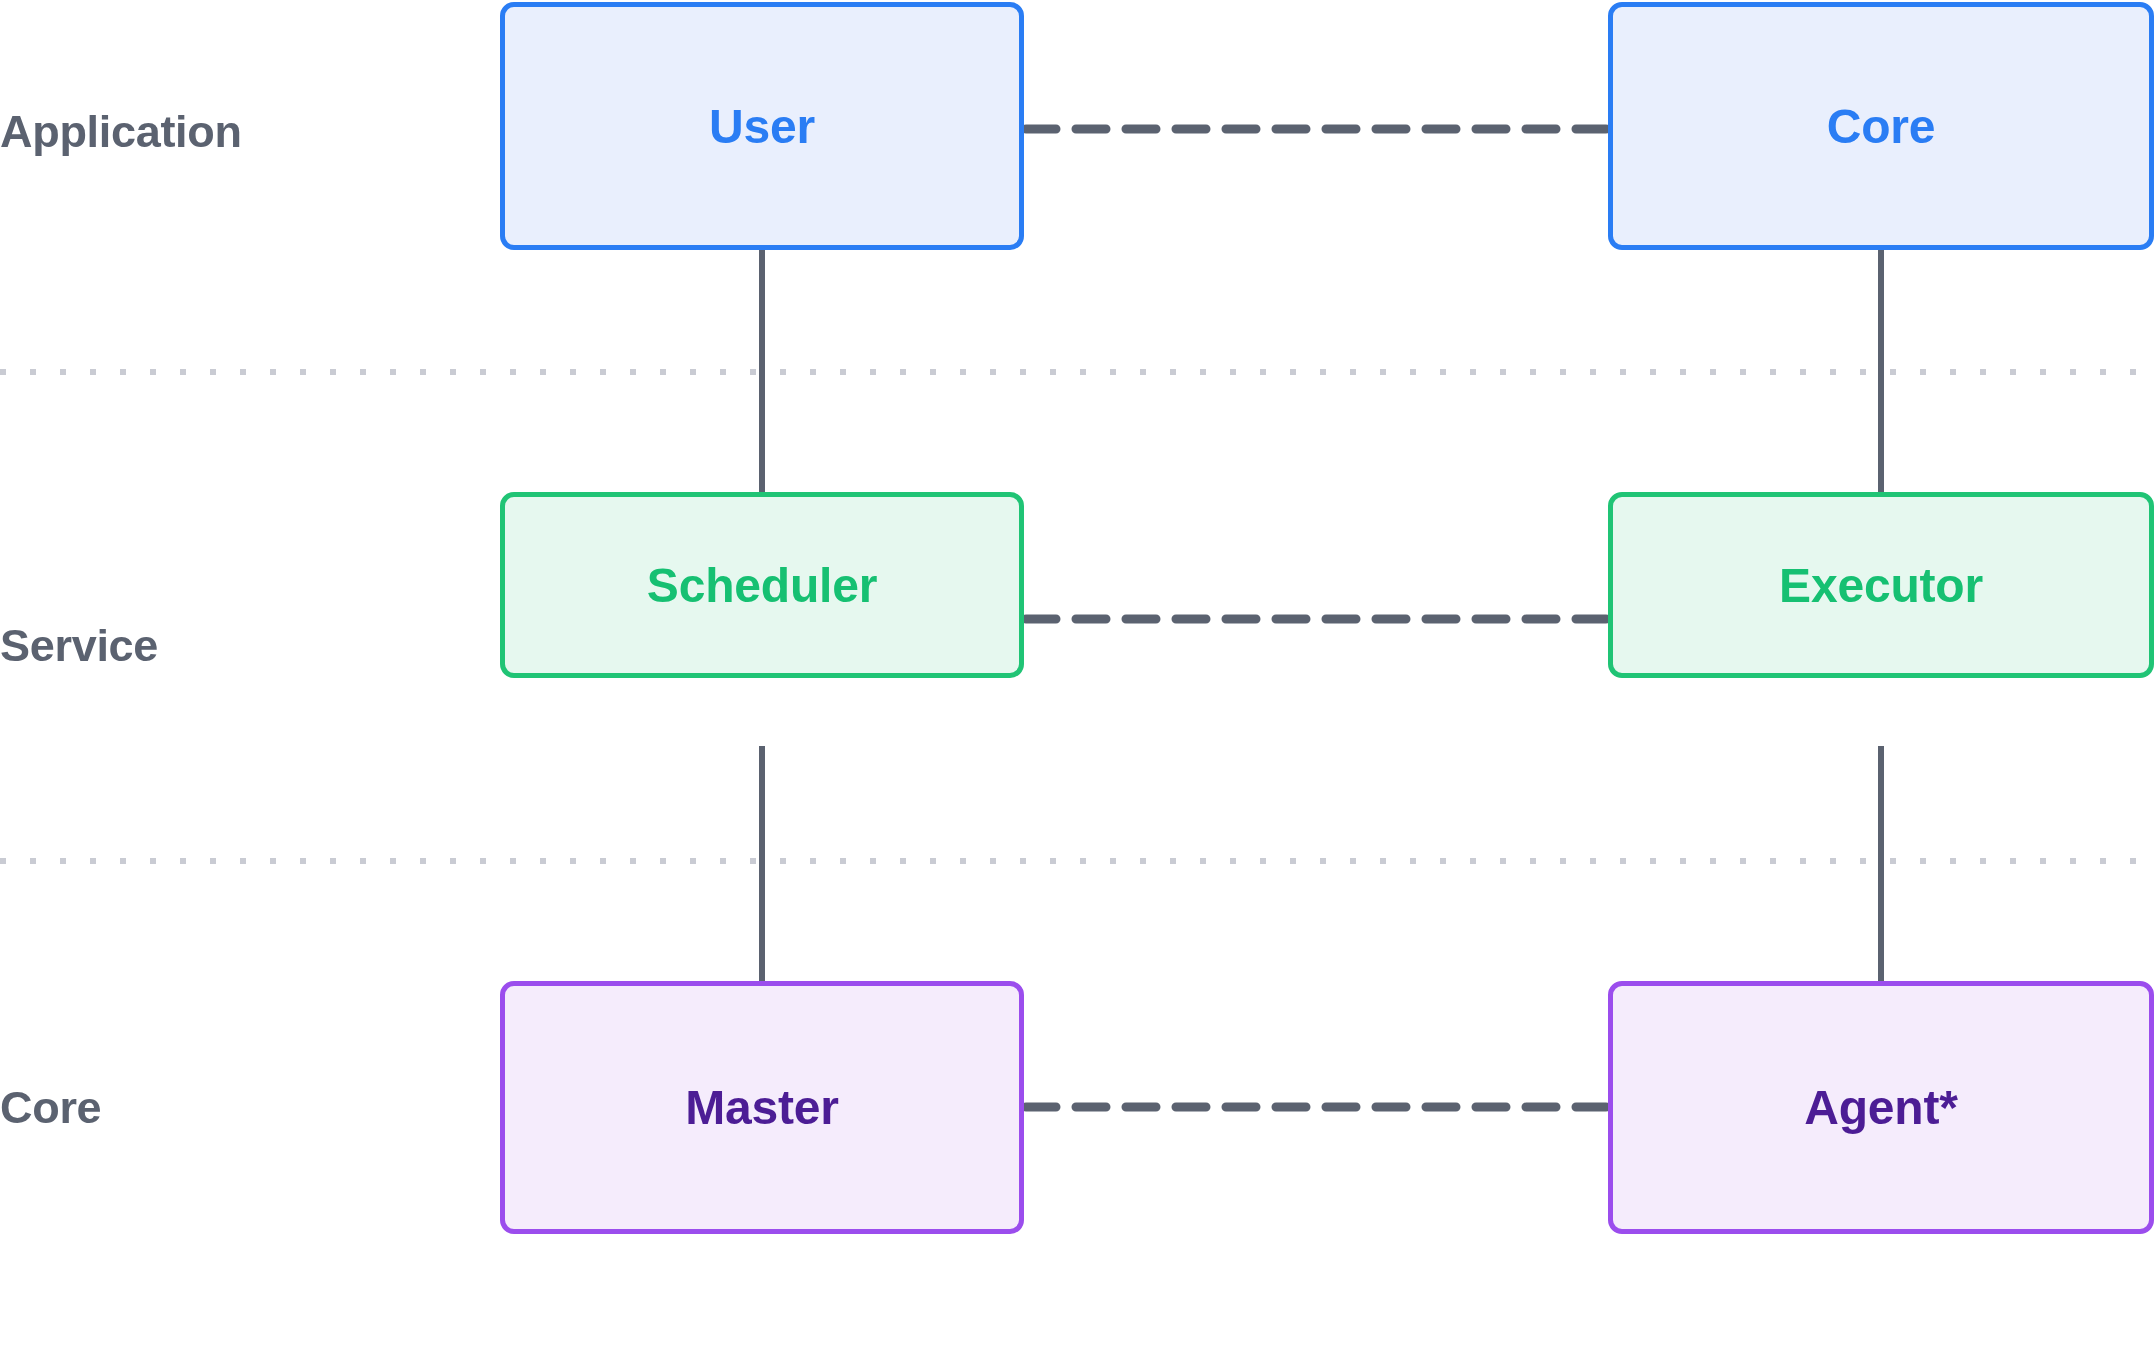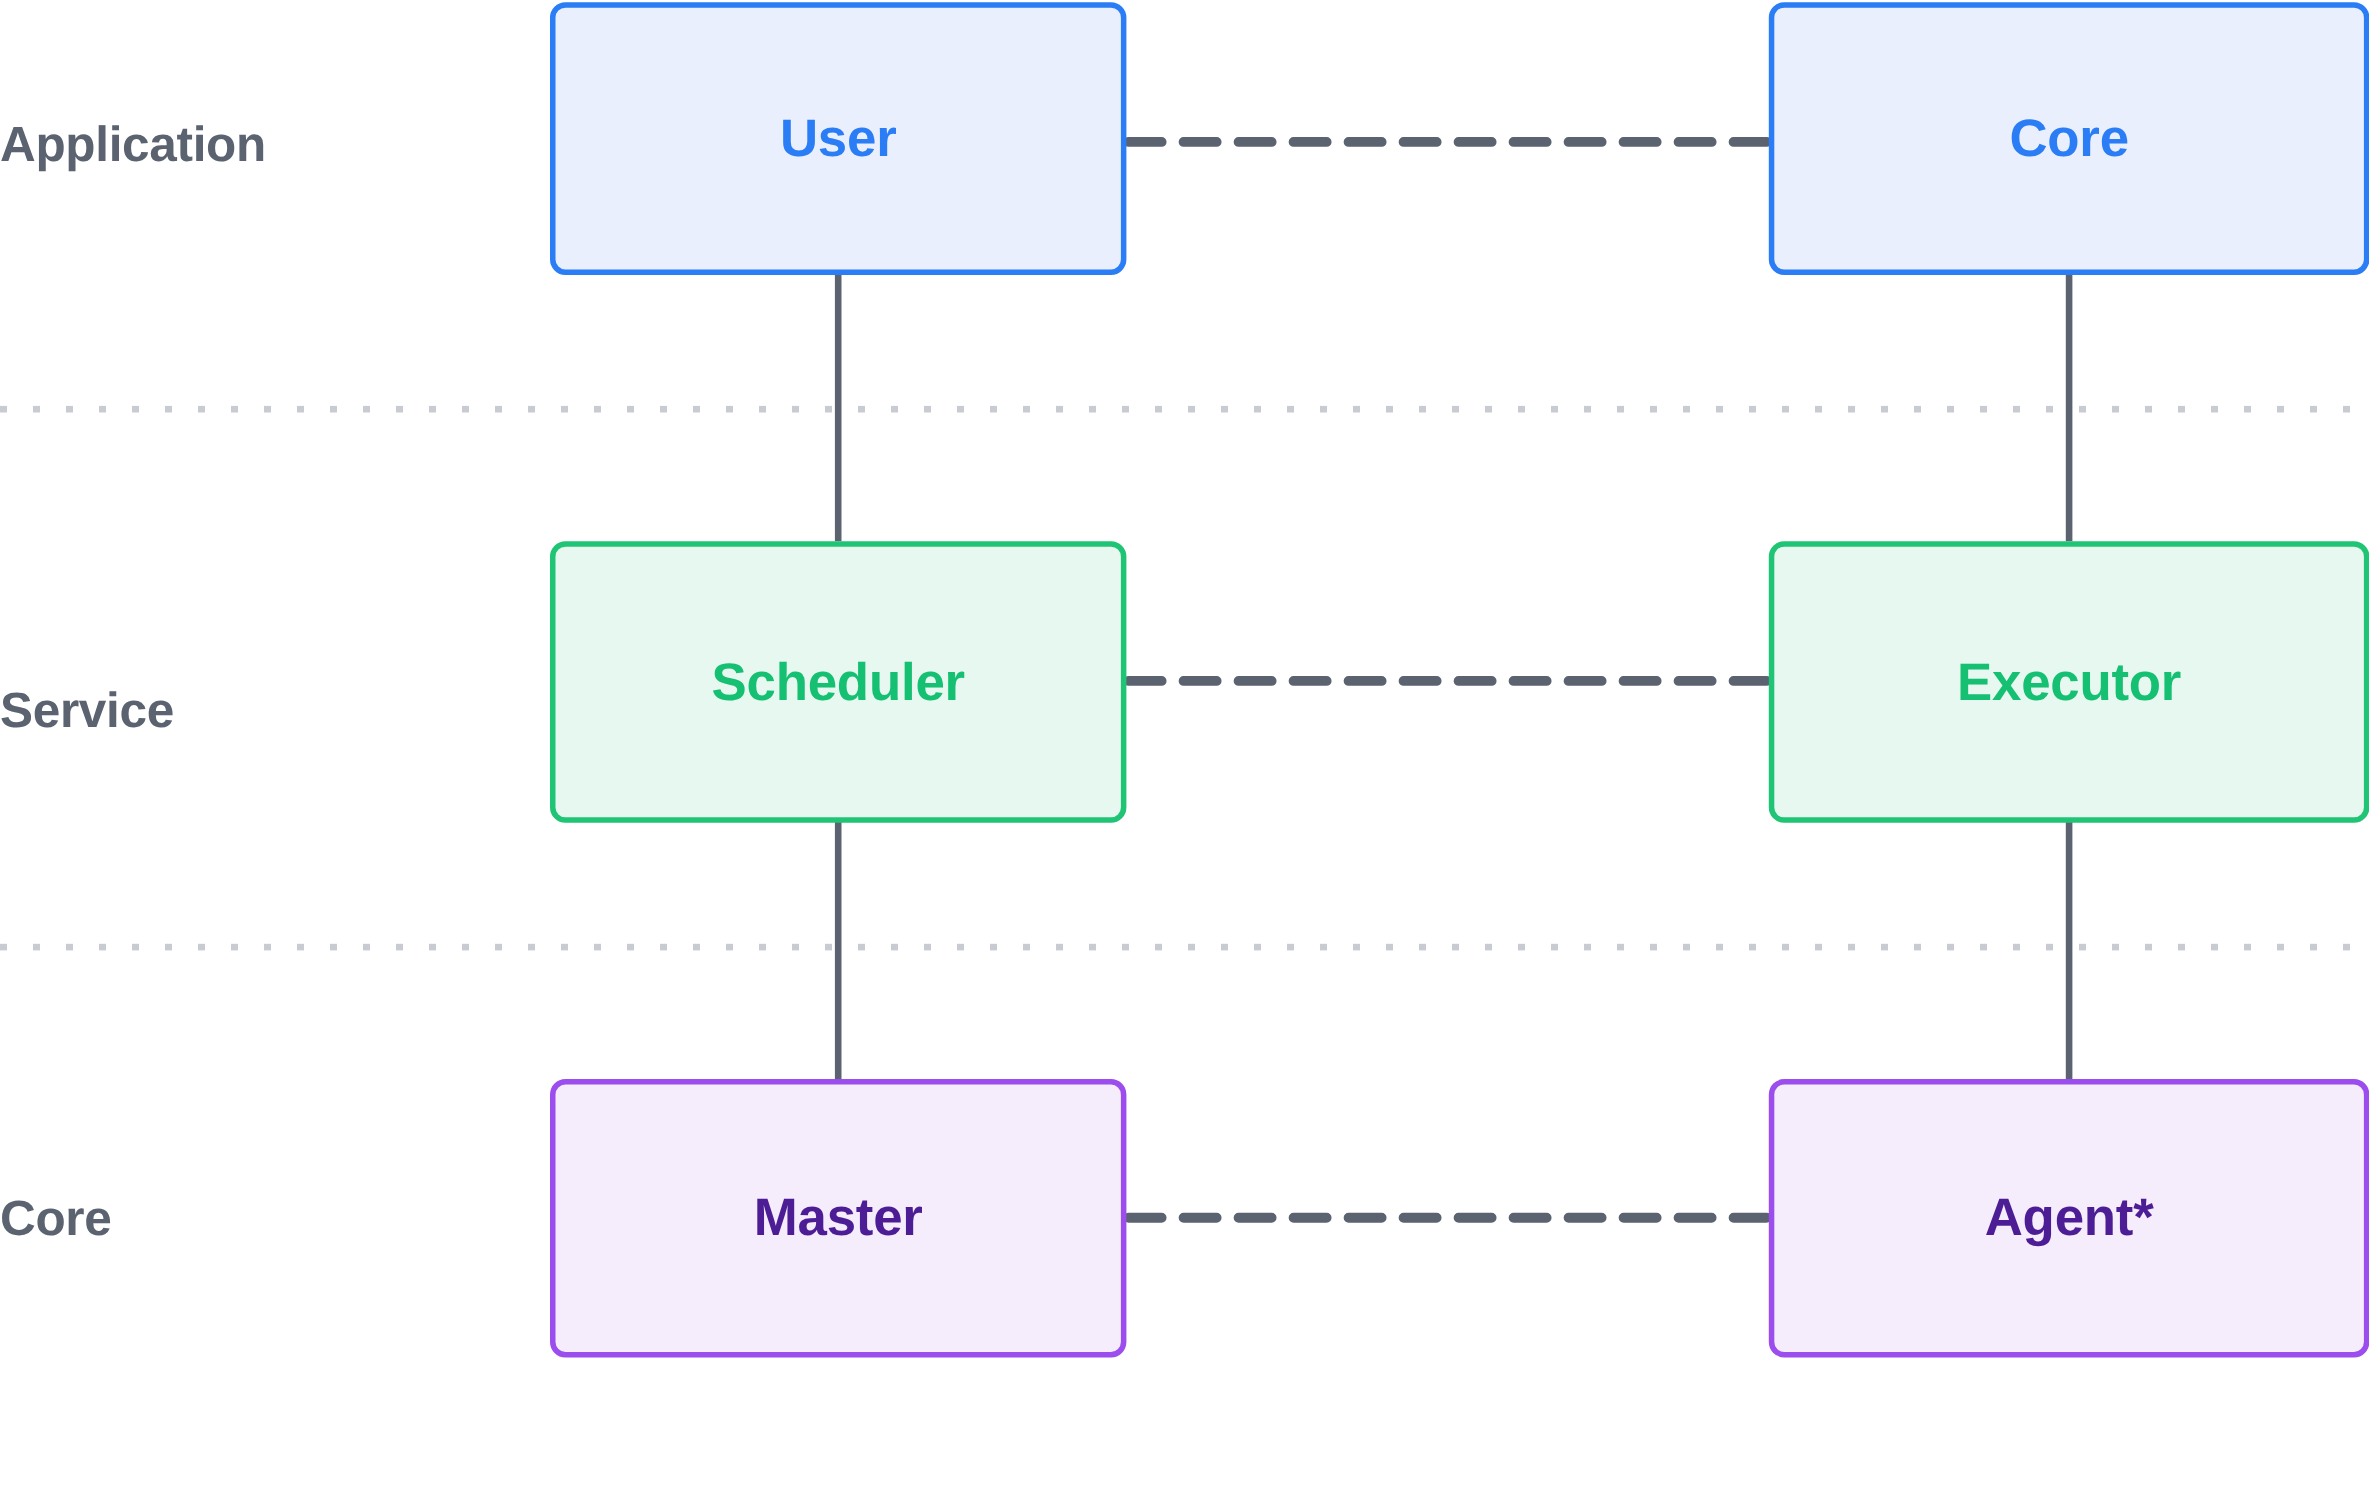--- a/index.html
+++ b/index.html
@@ -78,21 +78,21 @@
     letter-spacing: -0.2px;
     white-space: nowrap;
   }
 
   
   .col-left  { left: 500px;  width: 524px; }
   .col-right { left: 1608px; width: 546px; }
 
   
   .row-app     { top: 2px;   height: 248px; }
-  .row-service { top: 492px; height: 256px; }
+  .row-service { top: 492px; height: 186px; }
   .row-core    { top: 981px; height: 253px; }
 
   
   .tier-application {
     border-color: #2a7df4;
     background: #e9effd;
     color: #2a7df4;
   }
   .tier-service {
     border-color: #20c475;

